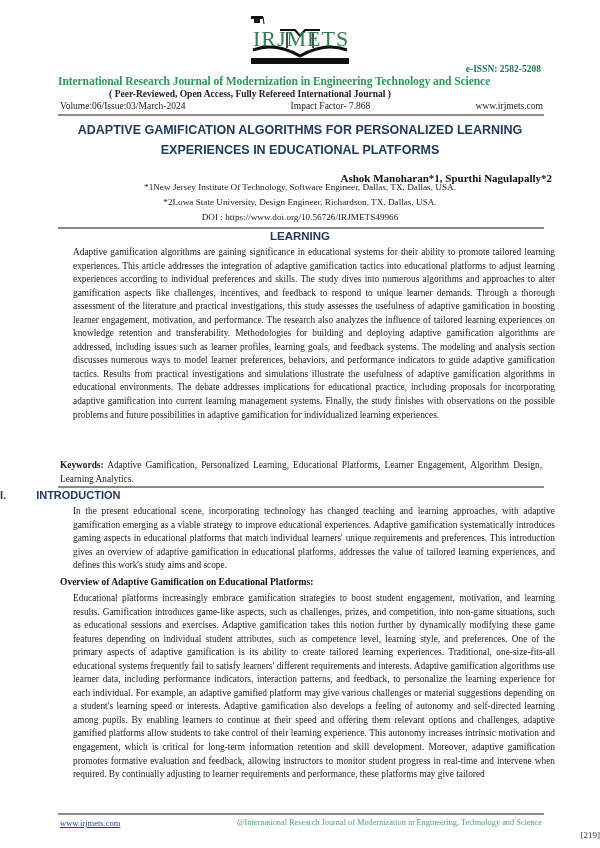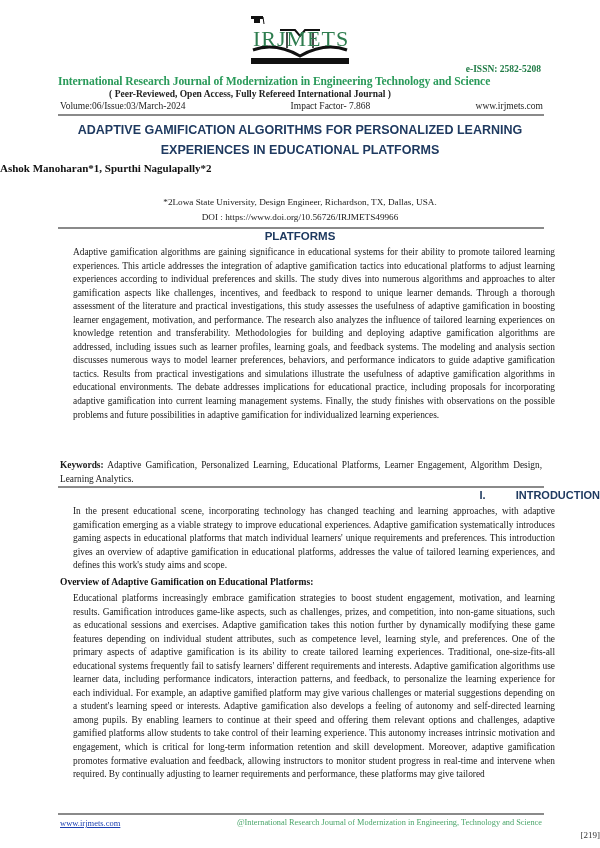--- a/index.html
+++ b/index.html
@@ -13,31 +13,31 @@
   .journal-name { position: absolute; left: 58px; top: 75px; width: 486px; font-size: 11.6px;
                   color: #2a9a5a; font-weight: bold; white-space: nowrap; letter-spacing: -0.1px; }
   .peer { position: absolute; left: 0; width: 500px; top: 89px; text-align: center;
           font-size: 9.5px; font-weight: bold; color: #222; }
   .meta-row { position: absolute; left: 60px; width: 483px; top: 101px; font-size: 9.5px;
               font-weight: normal; color: #222; display: flex; justify-content: space-between; }
   .rule { position: absolute; left: 58px; width: 486px; height: 2px; background: #8a8a8a; }
   .title { position: absolute; left: 40px; width: 520px; top: 120px; text-align: center;
            font-family: Liberation Sans, sans-serif; font-weight: bold; font-size: 12.5px;
            color: #1f3a60; line-height: 20px; }
-  .authors { position: absolute; left: 0; width: 552px; top: 162px; text-align: left;
+  .authors { position: absolute; left: 0; width: 552px; top: 172px; text-align: right;
              font-weight: bold; font-size: 11px; color: #111; }
   .affil { position: absolute; left: 0; width: 600px; text-align: center; font-size: 9.2px; color: #222; }
   .abstract-h { position: absolute; left: 0; width: 600px; top: 230px; text-align: center;
                 font-family: "Liberation Sans", sans-serif; font-weight: bold; font-size: 11.5px; color: #1f3a60; }
   .para { position: absolute; left: 60px; width: 482px; font-size: 9.35px; line-height: 13.55px;
           text-align: justify; color: #1a1a1a; margin-left: 13px; }
   .kw { position: absolute; left: 60px; width: 482px; top: 459px; font-size: 9.35px; line-height: 13.5px;
         text-align: justify; }
   .kw b { font-weight: bold; margin-top: 12px; }
-  .intro-h { position: absolute; left: 0; width: 600px; top: 489px; text-align: right;
+  .intro-h { position: absolute; left: 0; width: 600px; top: 489px; text-align: left;
              font-family: "Liberation Sans", sans-serif; font-weight: bold; font-size: 11px; color: #1f3a60; }
   .intro-h .num { margin-right: 30px; }
   .subhead { position: absolute; left: 60px; top: 577px; font-weight: bold; font-size: 9.5px; color: #111; }
   .footer-link { position: absolute; left: 60px; top: 818px; font-size: 8.5px; color: #1a3fb0; text-decoration: underline; }
   .footer-cr { position: absolute; right: 58px; top: 818px; font-size: 8.3px; color: #4aa56a; margin-left: 13px; }
   .page-num { position: absolute; left: 0; width: 600px; top: 830px; text-align: right; font-size: 9px; color: #333; }
 </style>
 </head>
 <body>
 
@@ -64,25 +64,26 @@
     <span>Impact Factor- 7.868</span>
     <span>www.irjmets.com</span>
   </div>
   <div class="rule" style="top:114px;"></div>
 
   <div class="title">
     <div>ADAPTIVE GAMIFICATION ALGORITHMS FOR PERSONALIZED LEARNING</div>
     <div>EXPERIENCES IN EDUCATIONAL PLATFORMS</div>
   </div>
   <div class="authors">Ashok Manoharan*1, Spurthi Nagulapally*2</div>
+  <div class="affil" style="top:182px;">*1New Jersey Institute Of Technology, Software Engineer, Dallas, TX, Dallas, USA.</div>
   <div class="affil" style="top:197px;">*2Lowa State University, Design Engineer, Richardson, TX, Dallas, USA.</div>
   <div class="affil" style="top:212px;">DOI : https://www.doi.org/10.56726/IRJMETS49966</div>
   <div class="rule" style="top:227px;"></div>
 
-  <div class="abstract-h">PLATFORMS</div>
+  <div class="abstract-h">LEARNING</div>
   <div class="para" style="top:246px;">Adaptive gamification algorithms are gaining significance in educational systems for their ability to promote tailored learning experiences. This article addresses the integration of adaptive gamification tactics into educational platforms to adjust learning experiences according to individual preferences and skills. The study dives into numerous algorithms and approaches to alter gamification aspects like challenges, incentives, and feedback to respond to unique learner demands. Through a thorough assessment of the literature and practical investigations, this study assesses the usefulness of adaptive gamification in boosting learner engagement, motivation, and performance. The research also analyzes the influence of tailored learning experiences on knowledge retention and transferability. Methodologies for building and deploying adaptive gamification algorithms are addressed, including issues such as learner profiles, learning goals, and feedback systems. The modeling and analysis section discusses numerous ways to model learner preferences, behaviors, and performance indicators to guide adaptive gamification tactics. Results from practical investigations and simulations illustrate the usefulness of adaptive gamification algorithms in educational environments. The debate addresses implications for educational practice, including proposals for incorporating adaptive gamification into current learning management systems. Finally, the study finishes with observations on the possible problems and future possibilities in adaptive gamification for individualized learning experiences.</div>
 
   <div class="kw">
     <b>Keywords:</b>
     <span>Adaptive Gamification, Personalized Learning, Educational Platforms, Learner Engagement, Algorithm Design, Learning Analytics.</span>
   </div>
   <div class="rule" style="top:486px;"></div>
 
   <div class="intro-h">
     <span class="num">I.</span><span>INTRODUCTION</span>

